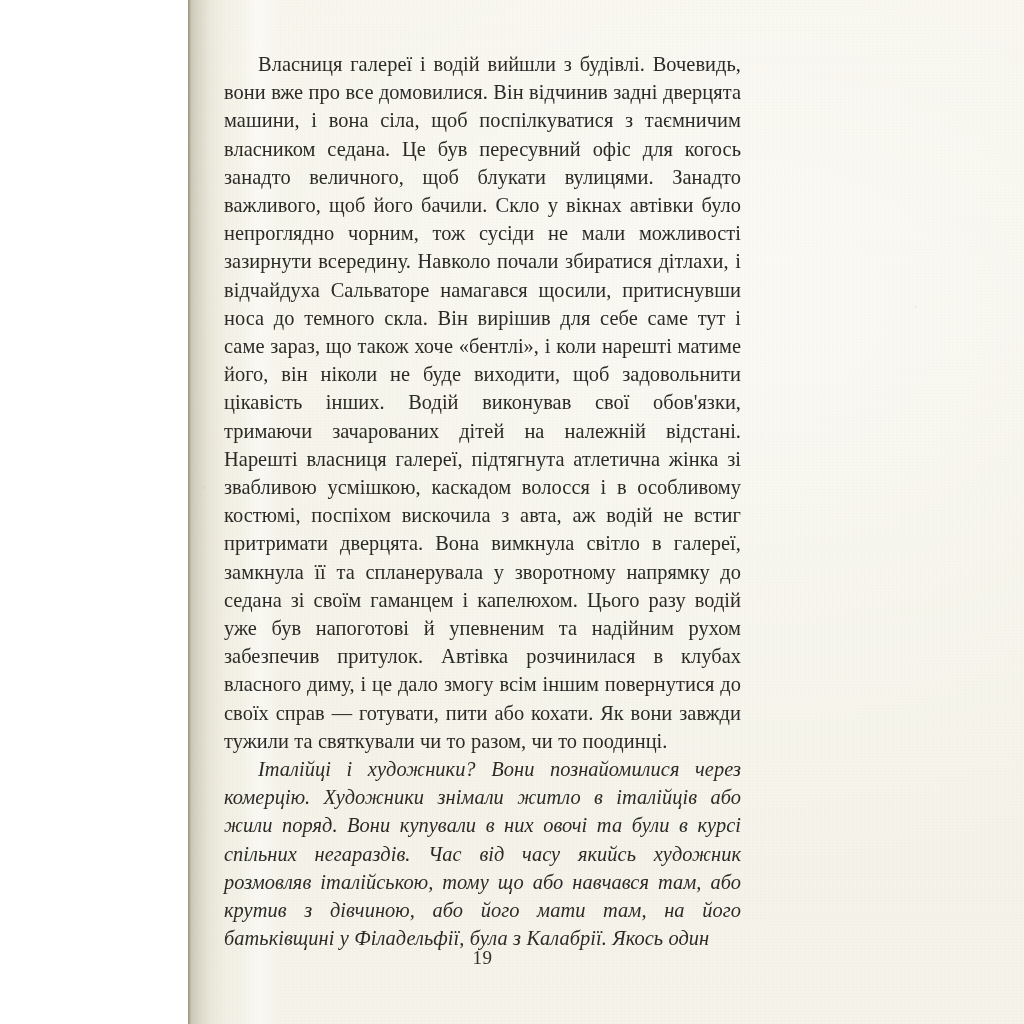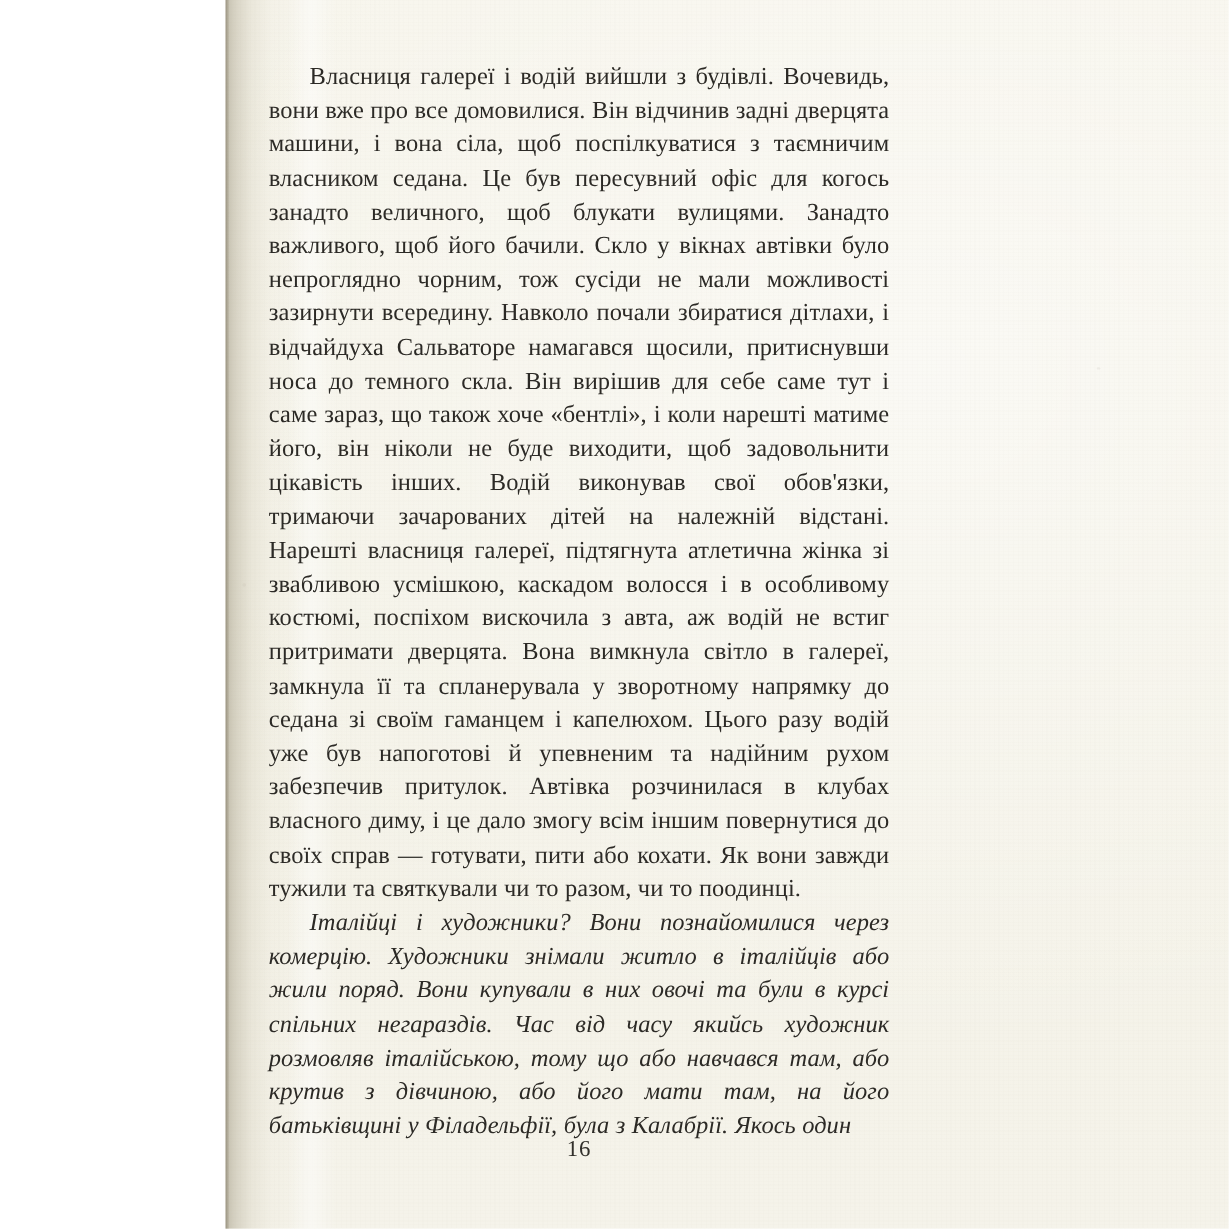--- a/index.html
+++ b/index.html
@@ -155,16 +155,16 @@
     <div class="speck" style="left:726px; top:306px; width:3px; height:2px; opacity:.5;"></div>
     <div class="speck" style="left:404px; top:682px; width:2px; height:2px; opacity:.45;"></div>
     <div class="speck" style="left:372px; top:913px; width:4px; height:2px; opacity:.35;"></div>
     <div class="speck" style="left:14px; top:486px; width:3px; height:3px; opacity:.4;"></div>
 
     <div id="text-block">
       <p class="para">Власниця галереї і водій вийшли з будівлі. Вочевидь, вони вже про все домовилися. Він відчинив задні дверцята машини, і вона сіла, щоб поспілкуватися з таємничим власником седана. Це був пересувний офіс для когось занадто величного, щоб блукати вулицями. Занадто важливого, щоб його бачили. Скло у вікнах автівки було непроглядно чорним, тож сусіди не мали можливості зазирнути всередину. Навколо почали збиратися дітлахи, і відчайдуха Сальваторе намагався щосили, притиснувши носа до темного скла. Він вирішив для себе саме тут і саме зараз, що також хоче «бентлі», і коли нарешті матиме його, він ніколи не буде виходити, щоб задовольнити цікавість інших. Водій виконував свої обов'язки, тримаючи зачарованих дітей на належній відстані. Нарешті власниця галереї, підтягнута атлетична жінка зі звабливою усмішкою, каскадом волосся і в особливому костюмі, поспіхом вискочила з авта, аж водій не встиг притримати дверцята. Вона вимкнула світло в галереї, замкнула її та спланерувала у зворотному напрямку до седана зі своїм гаманцем і капелюхом. Цього разу водій уже був напоготові й упевненим та надійним рухом забезпечив притулок. Автівка розчинилася в клубах власного диму, і це дало змогу всім іншим повернутися до своїх справ — готувати, пити або кохати. Як вони завжди тужили та святкували чи то разом, чи то поодинці.</p>
       <p class="para">Італійці і художники? Вони познайомилися через комерцію. Художники знімали житло в італійців або жили поряд. Вони купували в них овочі та були в курсі спільних негараздів. Час від часу якийсь художник розмовляв італійською, тому що або навчався там, або крутив з дівчиною, або його мати там, на його батьківщині у Філадельфії, була з Калабрії. Якось один</p>
     </div>
 
-    <div id="folio">16</div>
+    <div id="folio">19</div>
 
   </div>
 </div>
 
 </body></html>

